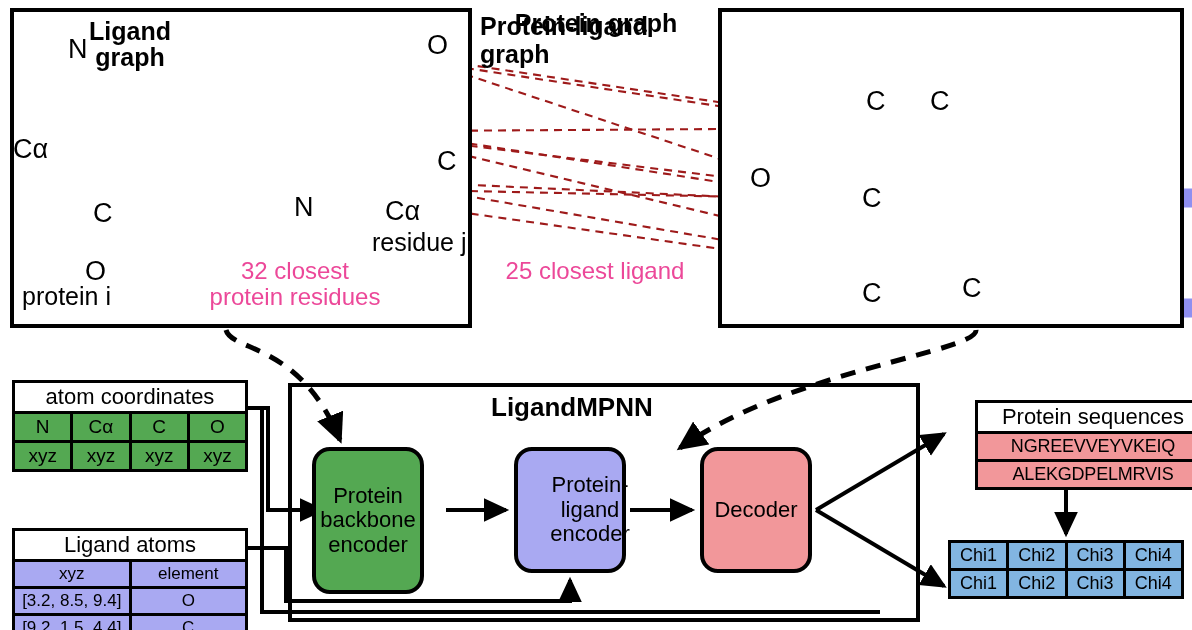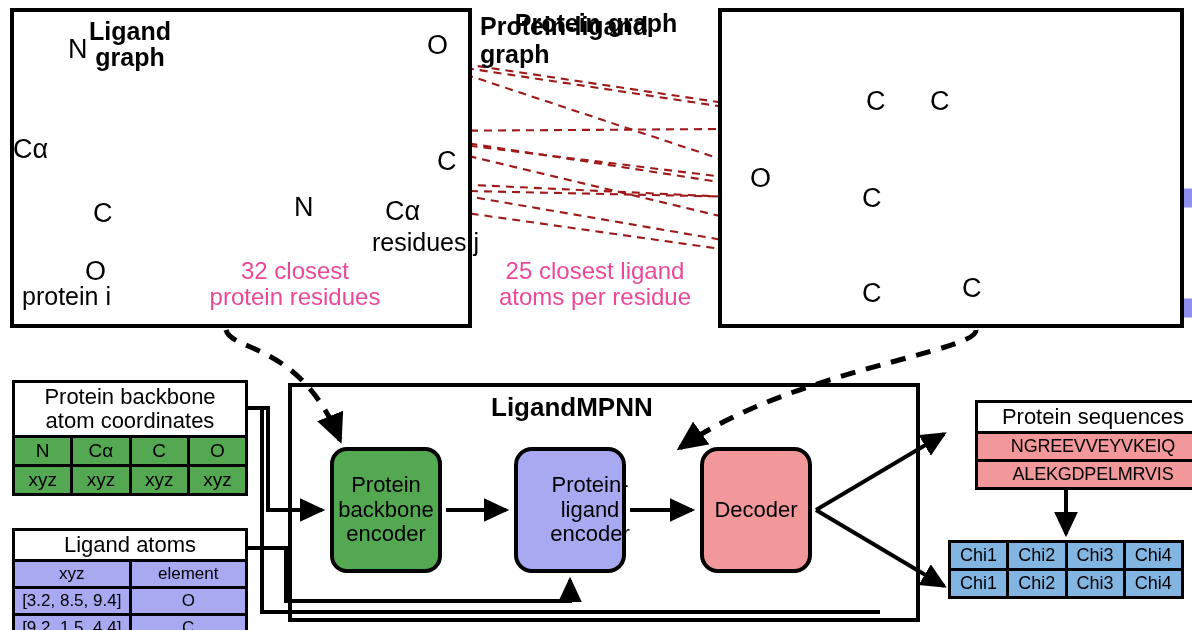--- a/index.html
+++ b/index.html
@@ -74,21 +74,21 @@
   .rbox {
     position: absolute;
     border: 4px solid #000;
     border-radius: 18px;
     display: flex; align-items: center; justify-content: center;
     text-align: center;
     font-size: 22px;
     color: #000;
     line-height: 1.12;
   }
-  #enc-backbone { left: 330px; top: 447px; width: 112px; height: 126px; background: var(--green); border-radius: 17px; }
+  #enc-backbone { left: 312px; top: 447px; width: 112px; height: 147px; background: var(--green); }
   #enc-pl       { left: 514px; top: 447px; width: 112px; height: 126px; background: var(--purple); padding-left: 40px; }
   #decoder      { left: 700px; top: 447px; width: 112px; height: 126px; background: var(--salmon); }
 
   :root {
     --green:  #54a852;
     --purple: #a9a9f2;
     --salmon: #f2979a;
     --blue:   #82b5e1;
   }
 
@@ -337,34 +337,33 @@
   <div>graph</div>
 </div>
 
 <div class="cap" id="pg-caption">
   <div>32 closest</div>
   <div>protein residues</div>
 </div>
 
 <div class="cap" id="plg-caption">
   <div>25 closest ligand</div>
-  <div>atoms per residue</div>
 </div>
 
 <div class="atomlabel" style="left:68px;  top:36px;">N</div>
 <div class="atomlabel" style="left:13px;  top:136px;">Cα</div>
 <div class="atomlabel" style="left:93px;  top:200px;">C</div>
 <div class="atomlabel" style="left:85px;  top:258px;">O</div>
 <div class="reslabel" style="left:22px;  top:282px;">protein i</div>
 
 <div class="atomlabel" style="left:294px; top:194px;">N</div>
 <div class="atomlabel" style="left:385px; top:198px;">Cα</div>
 <div class="atomlabel" style="left:437px; top:148px;">C</div>
 <div class="atomlabel" style="left:427px; top:32px;">O</div>
-<div class="reslabel" style="left:372px; top:228px;">residues j</div>
+<div class="reslabel" style="left:372px; top:228px;">residue j</div>
 
 <div class="atomlabel" style="left:750px; top:165px;">O</div>
 <div class="atomlabel" style="left:866px; top:88px;">C</div>
 <div class="atomlabel" style="left:930px; top:88px;">C</div>
 <div class="atomlabel" style="left:862px; top:185px;">C</div>
 <div class="atomlabel" style="left:862px; top:280px;">C</div>
 <div class="atomlabel" style="left:962px; top:275px;">C</div>
 
 <div id="mpnn-title">LigandMPNN</div>
 
@@ -383,21 +382,20 @@
     <div>encoder</div>
   </div>
 </div>
 
 <div class="rbox" id="decoder">
   <div>Decoder</div>
 </div>
 
 <div class="tbl" id="tbl-backbone">
   <div class="tbl-head">
-    <div>Protein backbone</div>
     <div>atom coordinates</div>
   </div>
   <div class="trow">
     <div class="tcell">N</div>
     <div class="tcell">Cα</div>
     <div class="tcell">C</div>
     <div class="tcell">O</div>
   </div>
   <div class="trow">
     <div class="tcell">xyz</div>

